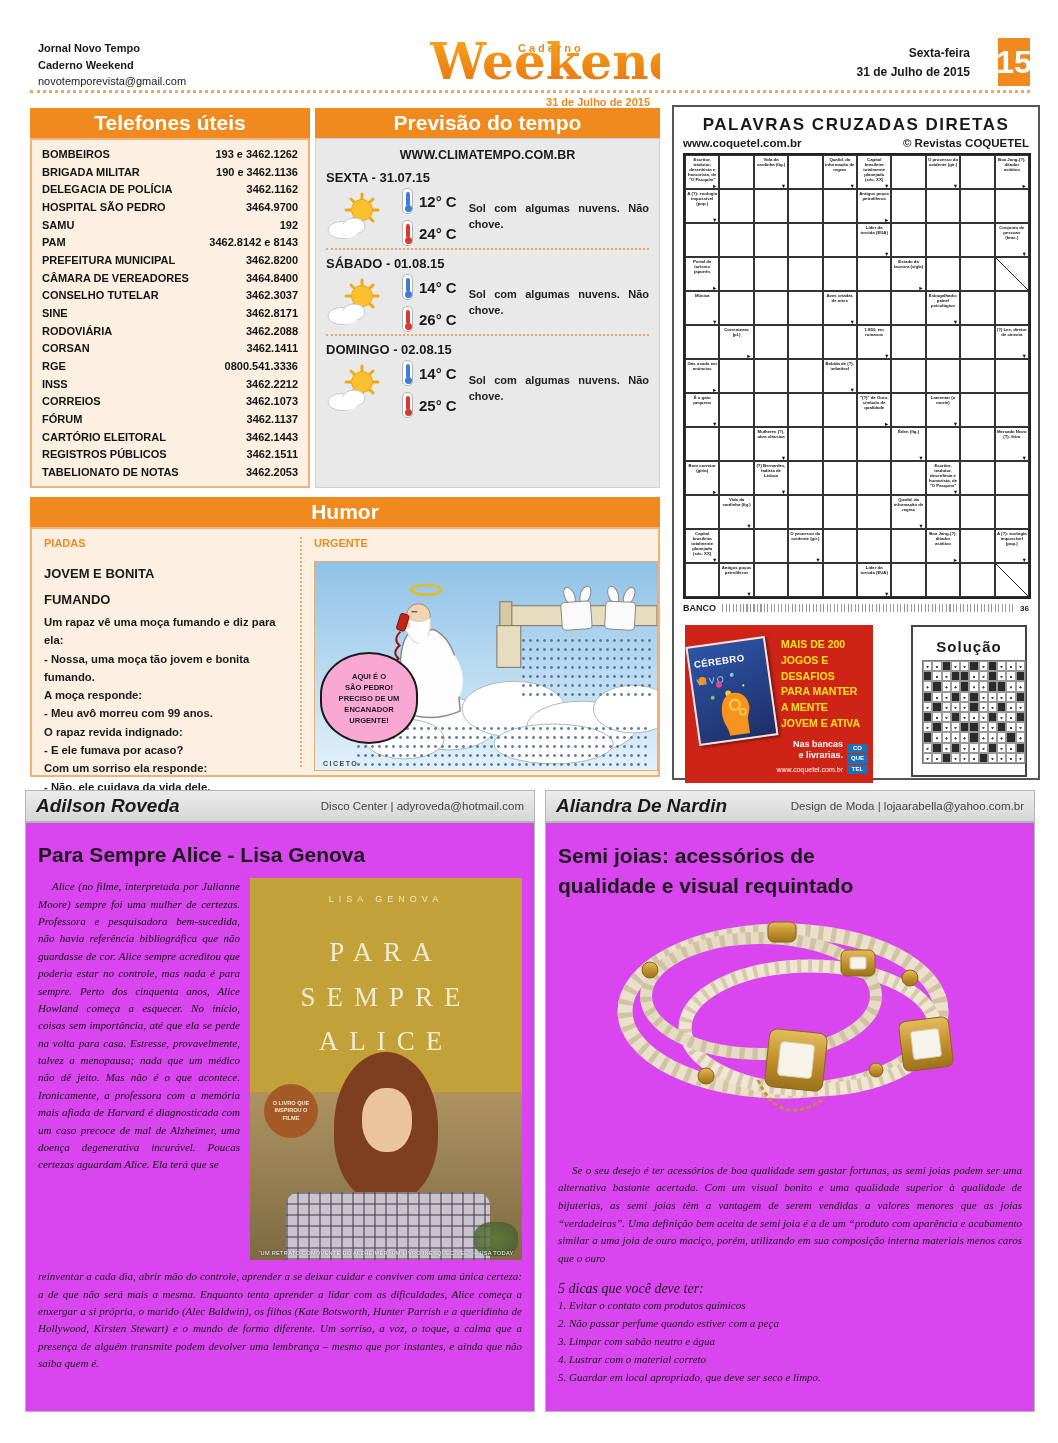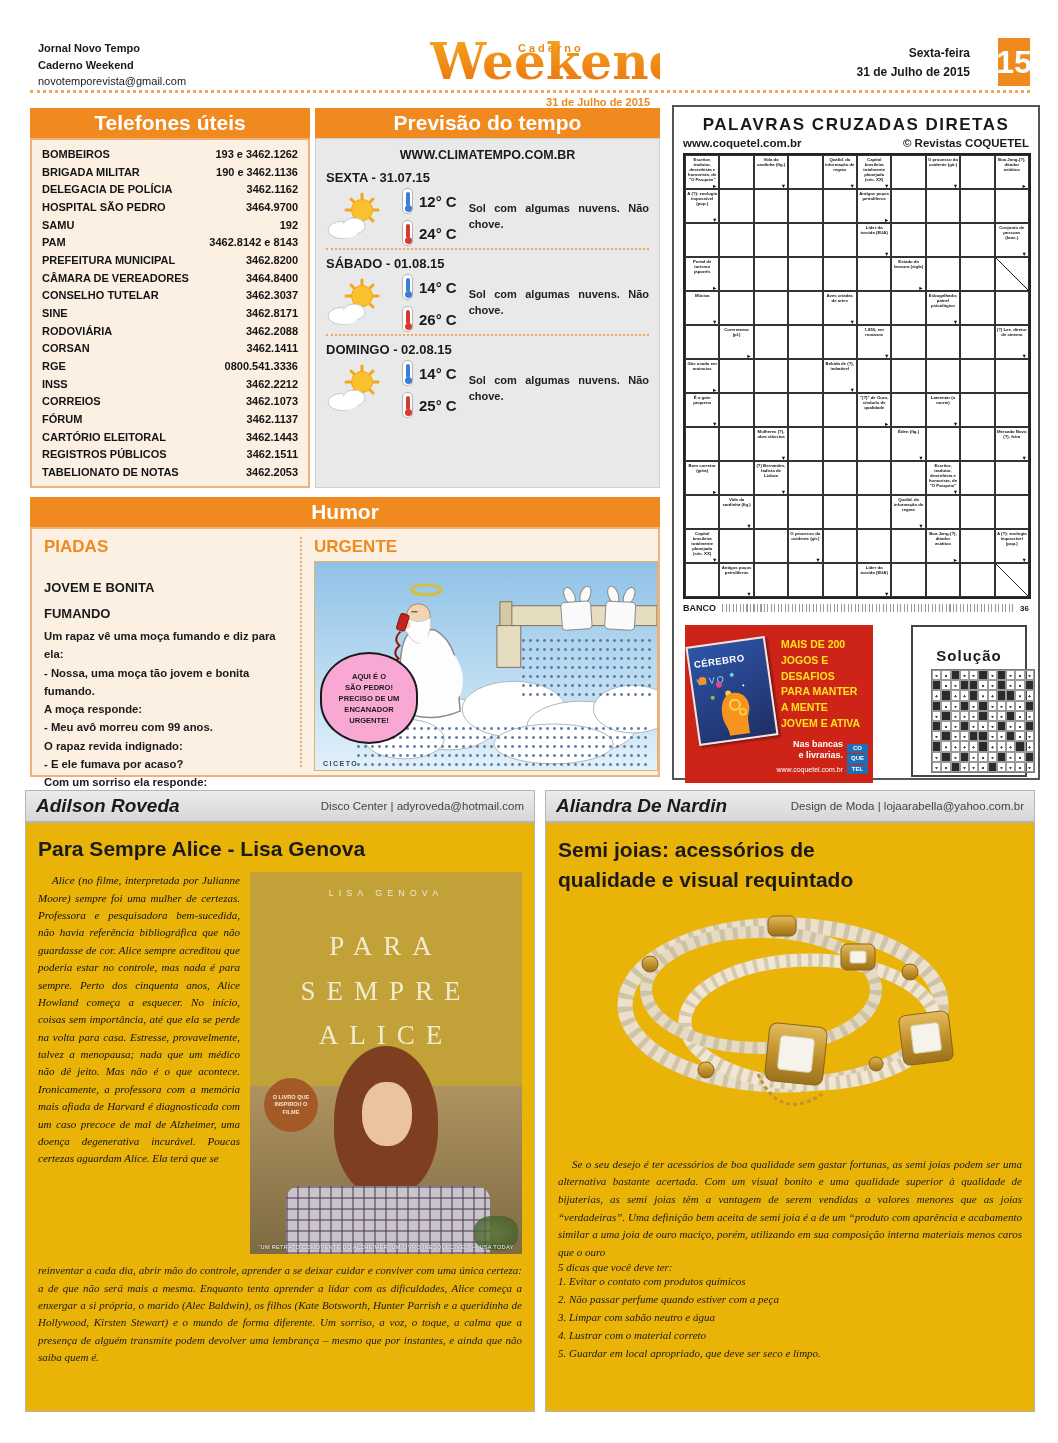--- a/index.html
+++ b/index.html
@@ -45,21 +45,21 @@
   .thermo::before{content:"";position:absolute;bottom:1px;left:1.5px;width:7px;height:7px;border-radius:50%}
   .cold::after,.cold::before{background:#3C7DD9}
   .hot::after,.hot::before{background:#D63B2F}
   .temp{font-size:15px;font-weight:700}
   .day-desc{flex:1;margin-left:12px;font-size:11px;font-weight:700;color:#222;text-align:justify;line-height:1.45}
 
   
   .humor-box{position:absolute;left:30px;top:527px;width:630px;height:250px;background:#FBF0E2;
      border:2px solid #F0B27A;padding:8px 12px}
   .piadas-col{position:absolute;left:12px;top:8px;width:250px}
-  .lbl-orange{color:#F08A1E;font-size:17px;font-weight:700;margin-bottom:18px}
+  .lbl-orange{color:#F08A1E;font-size:11px;font-weight:700;margin-bottom:12px}
   .joke-title{font-size:13px;font-weight:700;line-height:2.0}
   .joke-line{font-size:11.3px;font-weight:600;line-height:1.62}
   .humor-divider{position:absolute;left:268px;top:8px;bottom:8px;border-left:2px dotted #E8A96B}
   .charges-col{position:absolute;left:282px;top:8px;right:10px;bottom:8px}
   .cartoon{position:absolute;left:0;top:24px;width:344px;height:210px;border:1px solid #E3B071;overflow:hidden}
   .cartoon svg{position:absolute;inset:0}
   .rain{position:absolute;background-image:radial-gradient(#56749B 0 1px,transparent 1.5px);background-size:7px 9px;opacity:.9}
   .rain-a{left:205px;top:74px;width:135px;height:62px}
   .rain-b{left:40px;top:162px;width:296px;height:44px}
   .bubble{position:absolute;left:5px;top:90px;width:98px;height:92px;background:#f9a8d4;border:2px solid #1a1a1a;
@@ -95,33 +95,33 @@
   .ad-head{position:absolute;left:18px;bottom:2px;width:42px;height:46px}
   .ad-text{position:absolute;left:96px;top:12px;right:4px}
   .ad-line{font-size:10.5px;font-weight:700;color:#FFE11A;line-height:1.5}
   .ad-foot{position:absolute;right:30px;bottom:10px;text-align:right;color:#fff}
   .ad-foot .f{font-size:9px;font-weight:700;line-height:1.3}
   .ad-foot .s{font-size:7px;margin-top:4px}
   .cq-logo{position:absolute;right:5px;bottom:8px;width:21px}
   .cq-logo div{background:#1F6FB5;color:#fff;font-size:6px;font-weight:700;text-align:center;line-height:1.55;margin-bottom:1px}
 
   
-  .sol{width:116px;height:152px;border:2px solid #444;background:#fff;padding:18px}
+  .sol{width:116px;height:152px;border:2px solid #444;background:#fff;padding:9px}
   .sol-title{text-align:center;font-size:15px;font-weight:700;letter-spacing:1px;margin:2px 0 5px}
   .sol-grid{display:grid;grid-template-columns:repeat(11,1fr);grid-auto-rows:1fr;width:104px;height:104px;margin:0 auto;border:1px solid #777}
   .sol-cell{border:0.5px solid #9a9a9a}
   .sol-cell.dark{background:#2b2b2b}
   .sol-cell.mark{background:radial-gradient(circle at 50% 60%,#444 0 0.9px,transparent 1.3px)}
 
   
   .col-hdr{position:absolute;height:32px;background:linear-gradient(#ECECEC,#D6D6D6);border:1px solid #B5B5B5;
      display:flex;align-items:center;justify-content:space-between;padding:0 10px}
   .col-author{font-size:19px;font-weight:700;font-style:italic}
   .col-meta{font-size:11.5px;color:#444}
-  .col-body{position:absolute;background:#eab308;border:1px solid #B5B5B5;padding:10px 12px;overflow:hidden}
+  .col-body{position:absolute;background:#d946ef;border:1px solid #B5B5B5;padding:16px 12px;overflow:hidden}
   .headline{font-size:21px;font-weight:700;line-height:1.3;margin:2px 0 10px}
 
   .alice-row{display:flex;gap:10px}
   .alice-text{width:202px;font-family:"Liberation Serif",serif;font-style:italic;font-size:11px;line-height:1.58;
      text-align:justify;color:#111}
   .alice-text::first-letter{padding-left:14px}
   .alice-full{margin-top:8px;font-family:"Liberation Serif",serif;font-style:italic;font-size:11px;line-height:1.58;text-align:justify}
 
   
   .cover{position:relative;width:272px;height:382px;background:#C2A238;overflow:hidden;flex:0 0 272px}
@@ -138,21 +138,21 @@
   .cov-badge{position:absolute;left:14px;top:206px;width:54px;height:54px;border-radius:50%;background:#A35A27;color:#F4E7D0;
      font-size:5.6px;font-weight:700;display:flex;align-items:center;justify-content:center;text-align:center;padding:7px;line-height:1.4}
   .cov-caption{position:absolute;bottom:4px;width:100%;text-align:center;font-size:5.6px;color:#fff;letter-spacing:.3px;
      text-shadow:0 0 2px rgba(0,0,0,.8)}
 
   
   .semi-headline{font-size:21px;font-weight:700;line-height:1.45;margin:2px 0 6px}
   .jewelry{width:462px;height:242px;margin:0 auto}
   .semi-body{font-family:"Liberation Serif",serif;font-style:italic;font-size:11px;line-height:1.6;text-align:justify;margin-top:8px}
   .semi-body::first-letter{padding-left:14px}
-  .tips-title{font-family:"Liberation Serif",serif;font-style:italic;font-size:11px;}
+  .tips-title{font-family:"Liberation Serif",serif;font-style:italic;font-size:14px;margin-top:14px}
   .tip-line{font-family:"Liberation Serif",serif;font-style:italic;font-size:11px;line-height:1.62}
 </style>
 </head>
 <body>
 
 <div id="page">
 
   <div class="hdr-left">
     <div>Jornal Novo Tempo</div>
     <div>Caderno Weekend</div>

